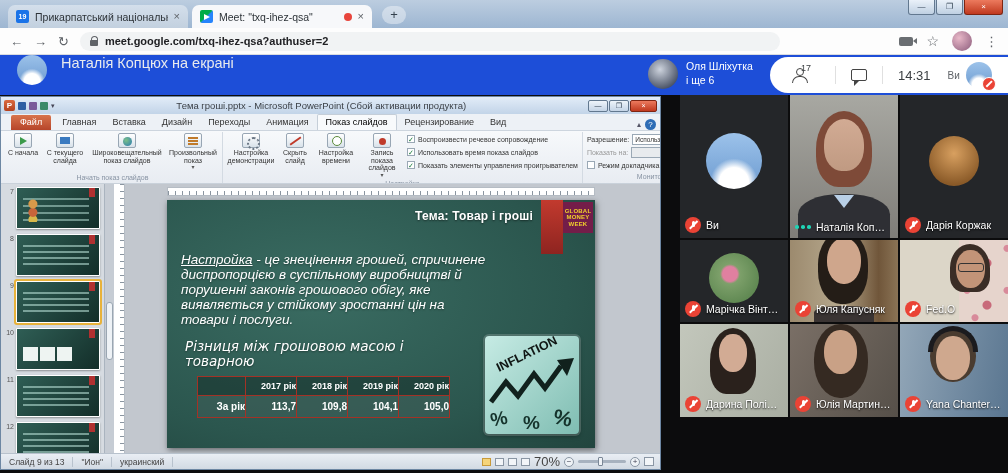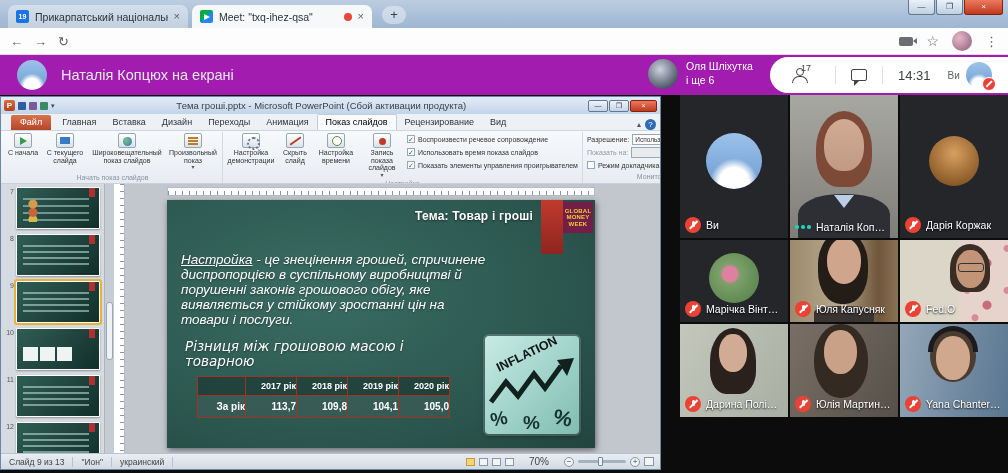--- a/index.html
+++ b/index.html
@@ -28,21 +28,21 @@
   .lock::before{content:'';position:absolute;left:1.5px;top:0;width:5px;height:5px;border:1.3px solid #5f6368;border-radius:4px 4px 0 0;border-bottom:none}
   .lock::after{content:'';position:absolute;left:0;top:4px;width:8px;height:6px;background:#5f6368;border-radius:1px}
   .tb-right{margin-left:auto;display:flex;align-items:center;gap:13px}
   .camic{width:14px;height:9px;background:#6a6e72;border-radius:2px;position:relative}
   .camic::after{content:'';position:absolute;right:-4px;top:1px;width:0;height:0;border-right:4px solid #6a6e72;border-top:3.5px solid transparent;border-bottom:3.5px solid transparent}
   .star{color:#5f6368;font-size:14px;line-height:1}
   .brav{width:20px;height:20px;border-radius:50%;background:radial-gradient(circle at 35% 35%,#e8b8c8,#8a5a7a)}
   .menudots{color:#5f6368;font-size:13px;line-height:1}
 
   
-  .banner{position:absolute;top:55px;left:0;width:100%;height:40px;background:#a21caf;display:flex;align-items:center;padding-left:17px;gap:14px}
+  .banner{position:absolute;top:55px;left:0;width:100%;height:40px;background:#1d4ed8;display:flex;padding-left:17px;gap:14px}
   .avsky{border-radius:50%;background:radial-gradient(circle at 50% 88%,#ffffff 0 26%,rgba(255,255,255,0) 42%),linear-gradient(#9cc2ea,#6d9bd0)}
   .banner .avsky{width:30px;height:30px;flex:none}
   .banner .ptext{color:#e8eaed;font-size:14.5px}
   .hcluster{position:absolute;left:648px;top:59px;display:flex;align-items:center;gap:8px;z-index:3}
   .hcluster .avsky2{width:30px;height:30px;border-radius:50%;background:radial-gradient(circle at 40% 35%,#cdd3dd,#555e6e 70%)}
   .hcluster .nm{color:#fff;font-size:10.5px;line-height:1.3}
   .pill{position:absolute;left:770px;right:0;top:57px;height:36px;background:#ffffff;border-radius:18px 0 0 18px;display:flex;align-items:center;gap:15px;padding:0 8px 0 22px;z-index:2}
   .ppl{width:18px;height:14px;position:relative}
   .ppl::before{content:'';position:absolute;left:4px;top:0;width:6px;height:6px;border:1.6px solid #444;border-radius:50%}
   .ppl::after{content:'';position:absolute;left:0;top:8px;width:14px;height:6px;border:1.6px solid #444;border-bottom:none;border-radius:7px 7px 0 0}
@@ -133,21 +133,21 @@
   .stable .c0{width:48px}.stable .cy{width:51px}
   .infl{position:absolute;right:16px;top:136px;width:94px;height:98px;border-radius:4px;background:linear-gradient(135deg,#c6ebe4,#7fbdb2);box-shadow:0 0 0 2px rgba(255,255,255,.18),0 2px 5px rgba(0,0,0,.4)}
 
   
   .pstatus{height:16px;background:linear-gradient(#e9eef4,#d2dae3);border-top:1px solid #b8c2cd;display:flex;align-items:center;font-size:8.5px;color:#444;padding:0 6px;flex:none}
   .sseg{padding:0 8px;border-right:1px solid #b8c2cd;white-space:nowrap}
   .sseg:first-child{padding-left:2px}
   .sright{margin-left:auto;display:flex;align-items:center;gap:4px}
   .vic{width:9px;height:8px;border:1px solid #8a96a4;background:#f2f5f8}
   .vic.on{background:#f5d47a;border-color:#c89a3a}
-  .zpct{font-size:10px;color:#444;margin:0 11px}
+  .zpct{font-size:13px;color:#444;margin:0 0}
   .zbtn{width:10px;height:10px;border-radius:50%;border:1px solid #8a96a4;background:#eef2f6;font-size:8px;line-height:8px;text-align:center;color:#445}
   .ztrack{width:48px;height:3px;background:#a7b2bf;border-radius:2px;position:relative}
   .zknob{position:absolute;left:42%;top:-3px;width:5px;height:9px;background:#eef2f6;border:1px solid #7a8796;border-radius:1px}
   .fitic{width:10px;height:9px;border:1px solid #8a96a4;background:#f2f5f8}
 
   
   #people{position:absolute;left:680px;top:95px;width:328px}
   .prow{display:flex;gap:2px;margin-bottom:2px}
   .tile{position:relative;overflow:hidden;background:#242629;width:108px}
   .r1 .tile{height:143px}.r2 .tile{height:82px}.r3 .tile{height:93px}
@@ -209,20 +209,24 @@
       <div class="wb">—</div>
       <div class="wb">❐</div>
       <div class="wb close">×</div>
     </div>
   </div>
 
   <div class="toolbar">
     <span class="navic">←</span>
     <span class="navic">→</span>
     <span class="navic">↻</span>
+    <div class="omnibox">
+      <span class="lock"></span>
+      <span>meet.google.com/txq-ihez-qsa?authuser=2</span>
+    </div>
     <div class="tb-right">
       <span class="camic"></span>
       <span class="star">☆</span>
       <span class="brav"></span>
       <span class="menudots">⋮</span>
     </div>
   </div>
 
   <div class="banner">
     <span class="avsky"></span>

